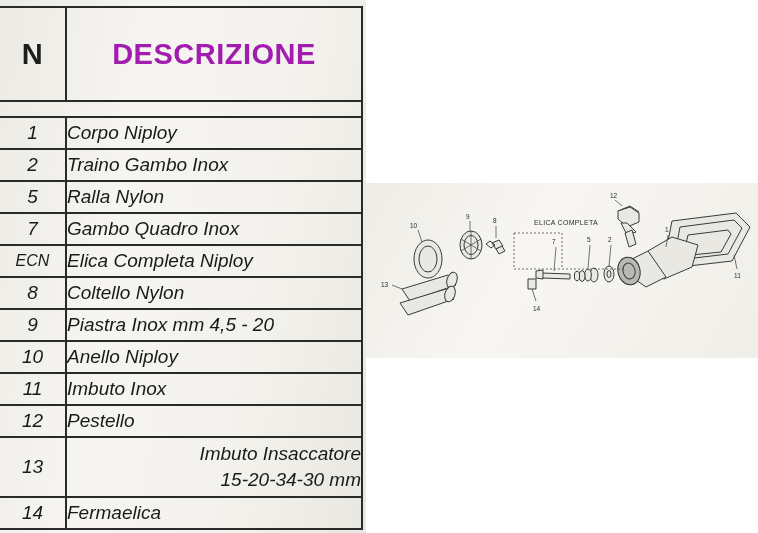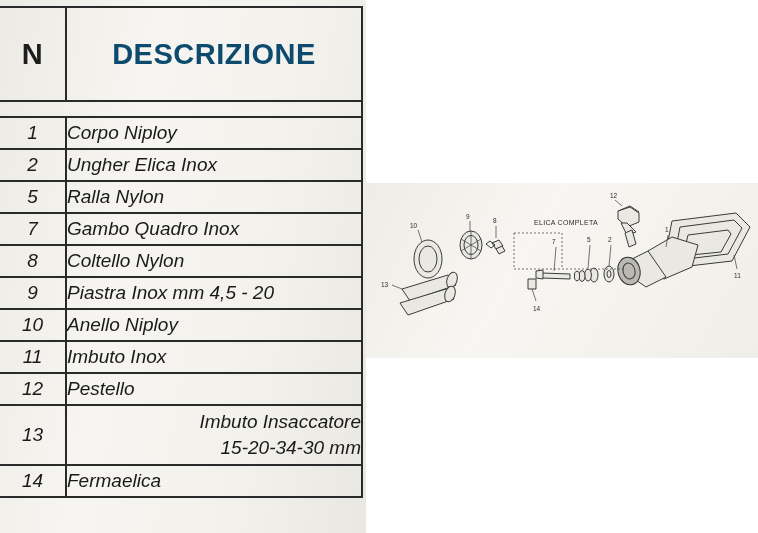--- a/index.html
+++ b/index.html
@@ -64,21 +64,21 @@
     font-size: 29px;
     font-weight: bold;
     text-align: center;
     color: #1d1d1d;
     letter-spacing: .5px;
   }
   .hdr-desc {
     font-size: 29px;
     font-weight: bold;
     text-align: center;
-    color: #0c4a6e;
+    color: #a21caf;
     letter-spacing: .5px;
   }
 
   
   .gap-row td {
     height: 14px;
     border: none;
     background: transparent;
   }
 
@@ -184,29 +184,33 @@
           <td></td>
           <td></td>
         </tr>
 
         <tr class="row">
           <td class="cell-n">1</td>
           <td class="cell-desc">Corpo Niploy</td>
         </tr>
         <tr class="row">
           <td class="cell-n">2</td>
-          <td class="cell-desc">Ungher Elica Inox</td>
+          <td class="cell-desc">Traino Gambo Inox</td>
         </tr>
         <tr class="row">
           <td class="cell-n">5</td>
           <td class="cell-desc">Ralla Nylon</td>
         </tr>
         <tr class="row">
           <td class="cell-n">7</td>
           <td class="cell-desc">Gambo Quadro Inox</td>
+        </tr>
+        <tr class="row">
+          <td class="cell-n small">ECN</td>
+          <td class="cell-desc">Elica Completa Niploy</td>
         </tr>
         <tr class="row">
           <td class="cell-n">8</td>
           <td class="cell-desc">Coltello Nylon</td>
         </tr>
         <tr class="row">
           <td class="cell-n">9</td>
           <td class="cell-desc">Piastra Inox mm 4,5 - 20</td>
         </tr>
         <tr class="row">

